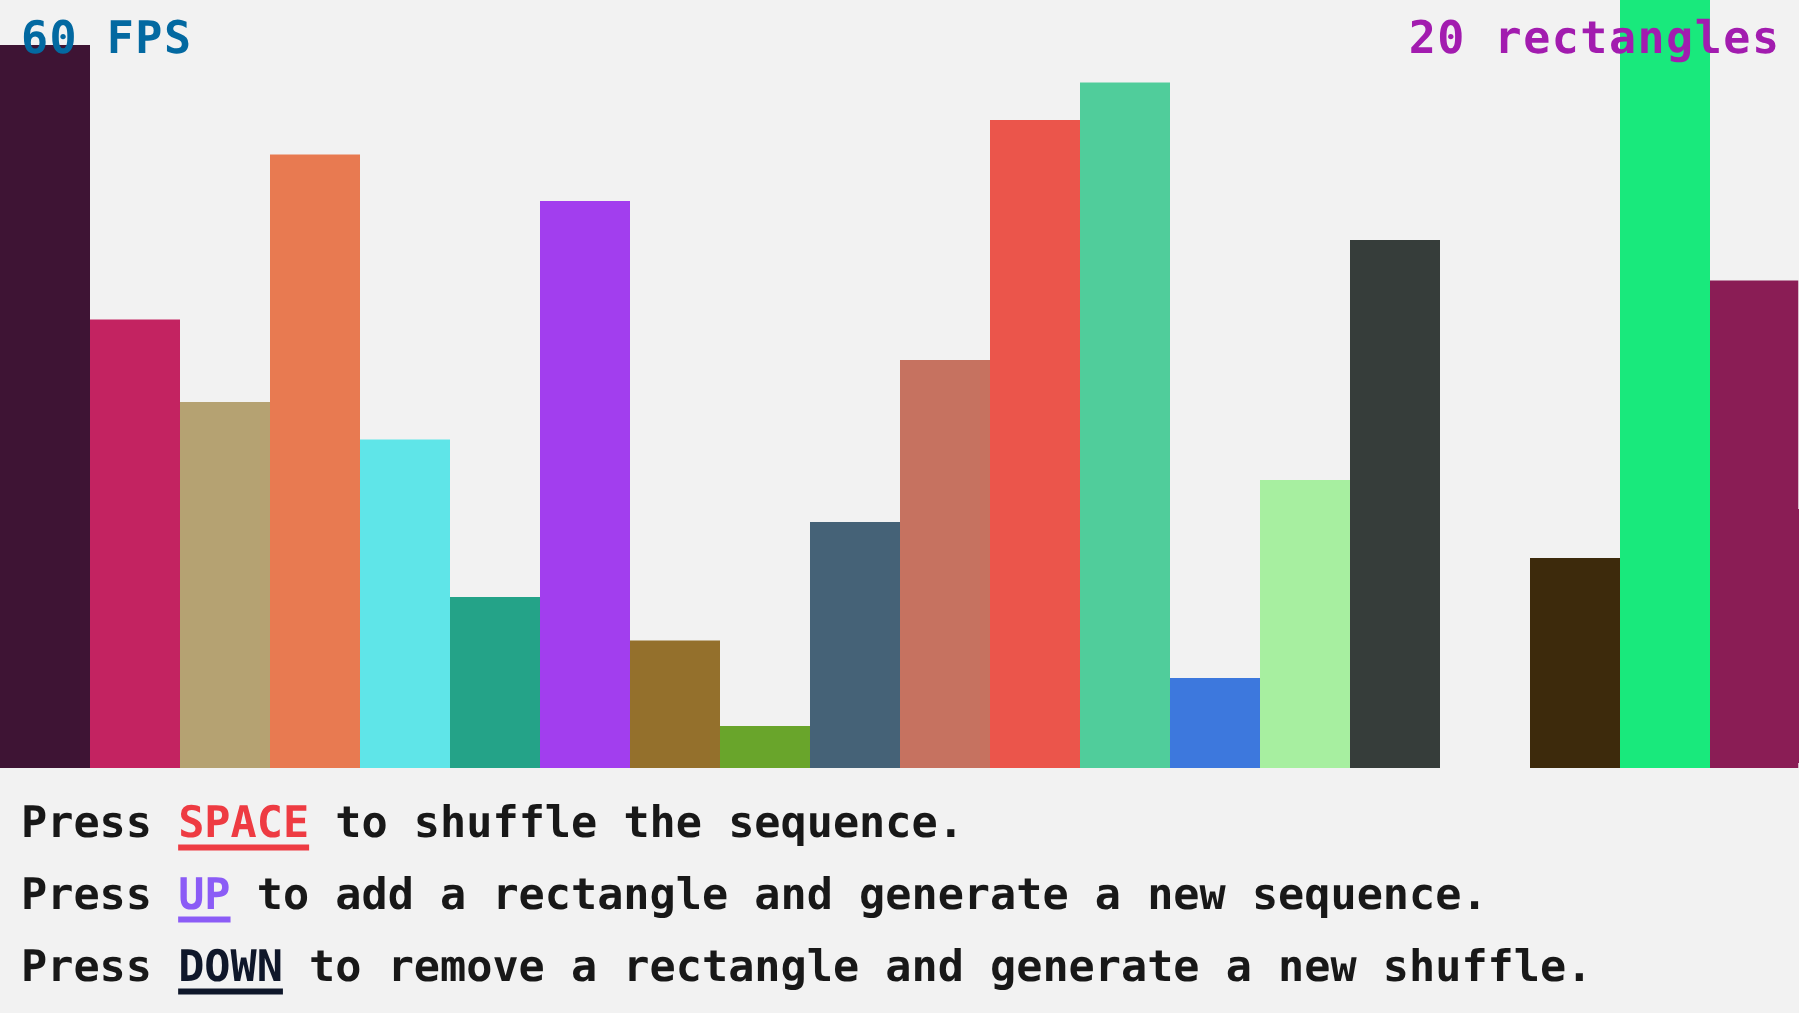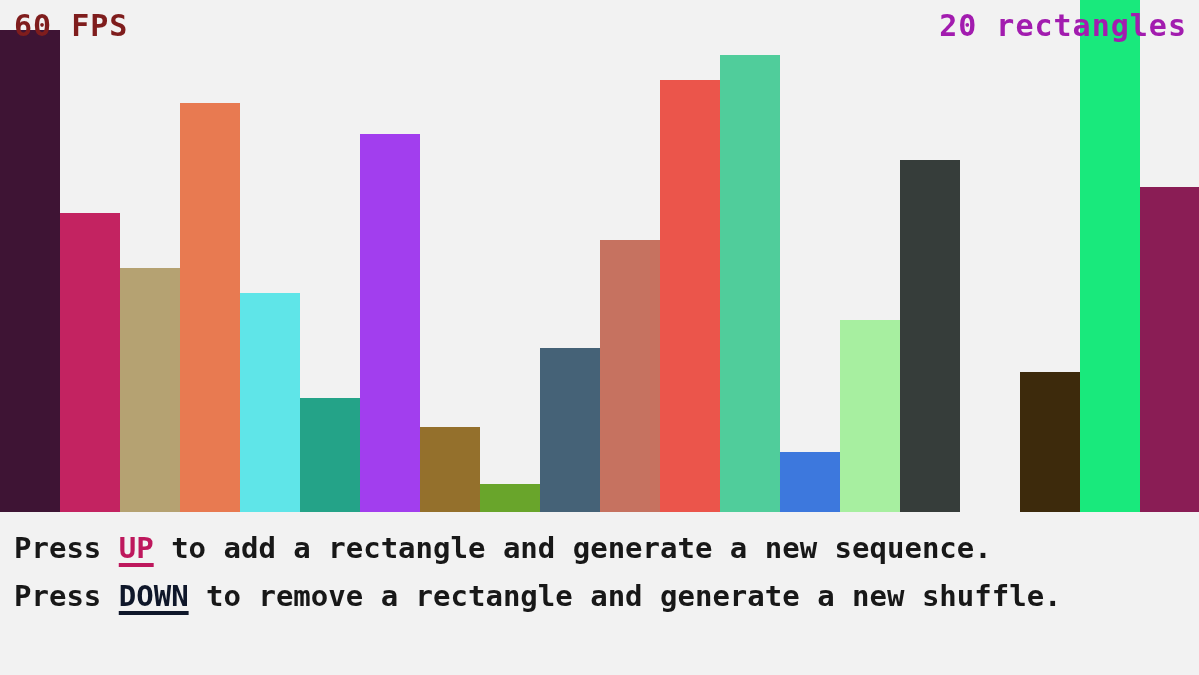--- a/index.html
+++ b/index.html
@@ -96,21 +96,22 @@
       <div class="bar" style="left: 660px; width: 60px; height: 432px; background: rgb(235, 85, 75);"></div>
       <div class="bar" style="left: 720px; width: 60px; height: 457px; background: rgb(80, 205, 155);"></div>
       <div class="bar" style="left: 780px; width: 60px; height: 60px; background: rgb(61, 120, 221);"></div>
       <div class="bar" style="left: 840px; width: 60px; height: 192px; background: rgb(167, 239, 160);"></div>
       <div class="bar" style="left: 900px; width: 60px; height: 352px; background: rgb(54, 61, 58);"></div>
       <div class="bar" style="left: 1020px; width: 60px; height: 140px; background: rgb(61, 42, 12);"></div>
       <div class="bar" style="left: 1080px; width: 60px; height: 520px; background: rgb(25, 233, 124);"></div>
       <div class="bar" style="left: 1140px; width: 60px; height: 325px; background: rgb(138, 29, 85);"></div>
     </div>
 
-  <div id="fps-counter" style="color: #7f1d1d;">60 FPS</div>
+  <div id="fps-counter" style="color: #0369a1;">60 FPS</div>
   <div id="rect-counter" style="color: #a21caf;">20 rectangles</div>
 
   <div id="instructions">
-      <div class="instr-line"><span>Press </span><span class="key" style="color: #be185d;">UP</span><span> to add a rectangle and generate a new sequence.</span></div>
+      <div class="instr-line"><span>Press </span><span class="key" style="color: rgb(238, 59, 66);">SPACE</span><span> to shuffle the sequence.</span></div>
+      <div class="instr-line"><span>Press </span><span class="key" style="color: #8b5cf6;">UP</span><span> to add a rectangle and generate a new sequence.</span></div>
       <div class="instr-line"><span>Press </span><span class="key" style="color: #0f172a; text-align: center;">DOWN</span><span> to remove a rectangle and generate a new shuffle.</span></div>
     </div>
 
 </div>
 
 </body></html>

